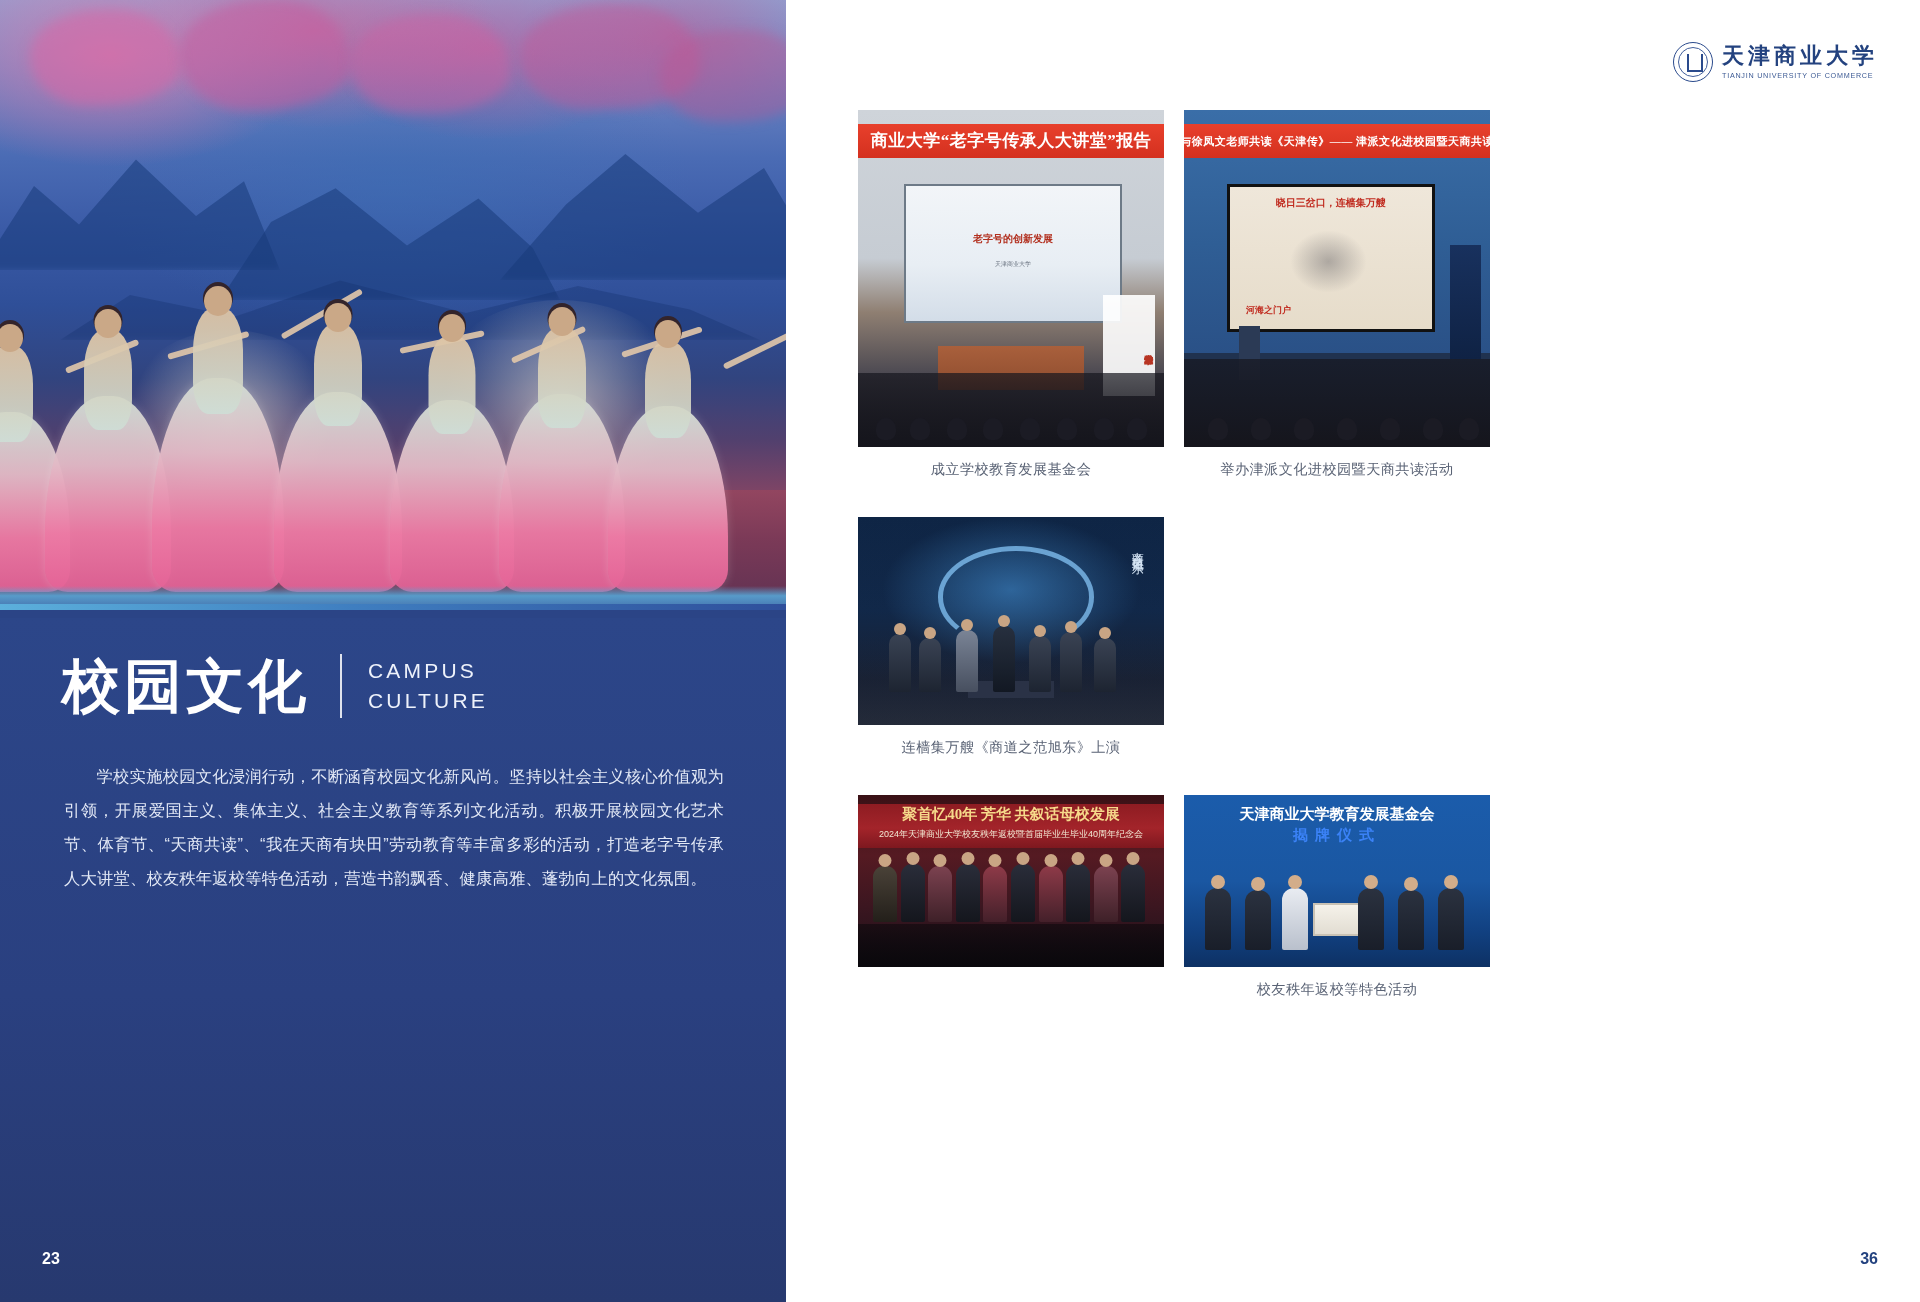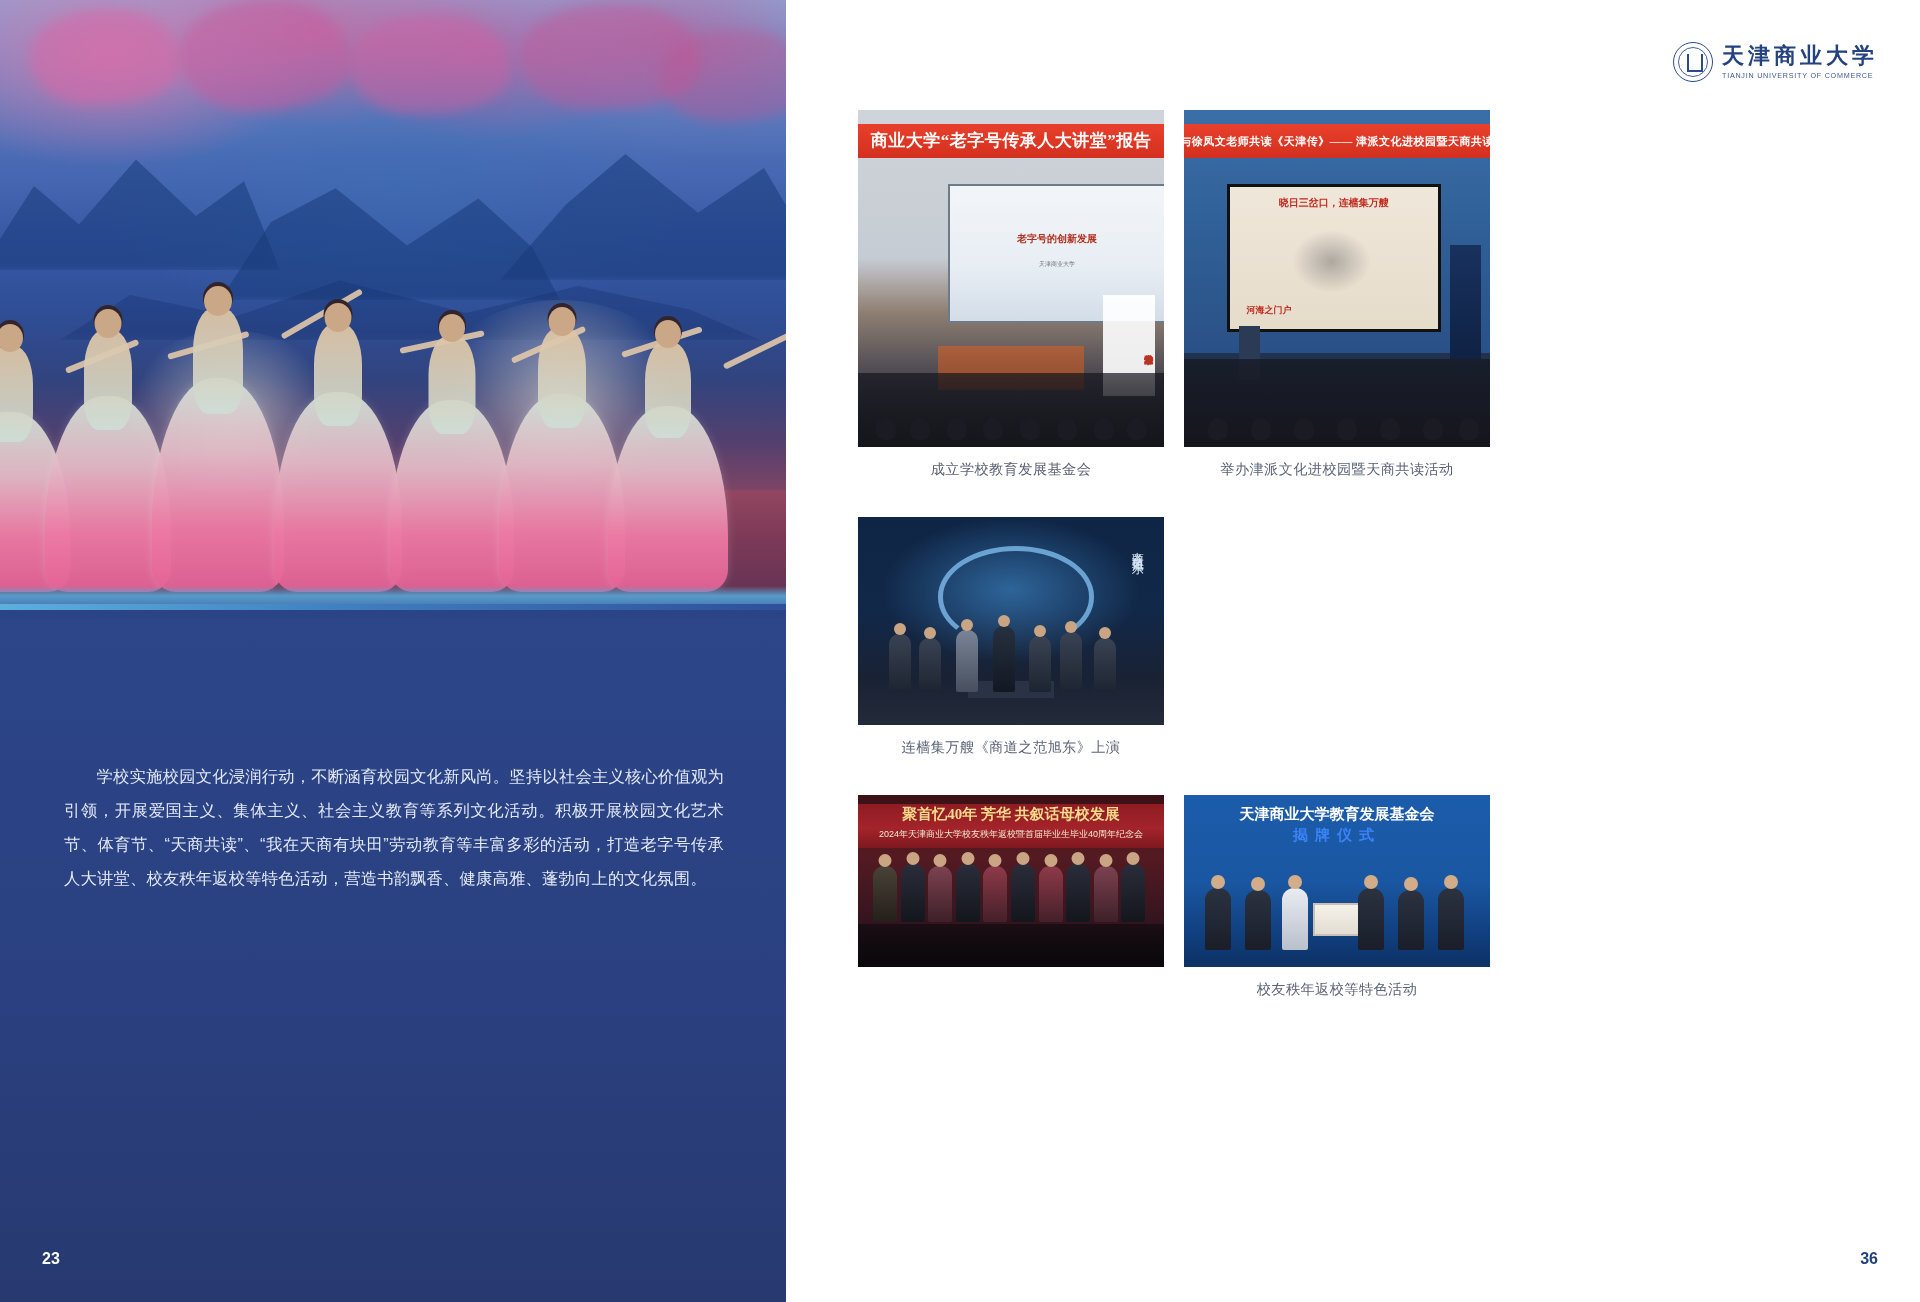--- a/index.html
+++ b/index.html
@@ -278,21 +278,20 @@
     white-space: nowrap;
     overflow: hidden;
     font-family: "Liberation Serif", "DejaVu Serif", serif;
   }
   .screen {
     position: absolute;
     left: 15%; top: 22%;
     width: 70%; height: 40%;
     background: linear-gradient(180deg, #f2f5f8 0%, #e8eef4 58%, #d3dde8 100%);
     border: 2px solid #6d7a87;
-    margin-left: 44px;
   }
   .screen .slide-title {
     position: absolute;
     left: 0; right: 0; top: 34%;
     text-align: center;
     color: #b2301f;
     font-size: 10px;
     font-weight: bold;
   }
   .screen .slide-sub {
@@ -341,21 +340,20 @@
   .blue-wall {
     position: absolute; left: 0; top: 0; right: 0; height: 72%;
     background: linear-gradient(180deg, #3a6ea8 0%, #2f5e95 55%, #2a5187 100%);
   }
   .ink-screen {
     position: absolute;
     left: 14%; top: 22%;
     width: 66%; height: 42%;
     background: linear-gradient(180deg, #efe7da 0%, #e6dcca 100%);
     border: 3px solid #111;
-    padding-left: 6px;
   }
   .ink-screen .ink-title {
     position: absolute; left: 0; right: 0; top: 6%;
     text-align: center;
     color: #c02a1e;
     font-size: 10px;
     font-weight: bold;
     font-family: "Liberation Serif", "DejaVu Serif", serif;
   }
   .ink-screen .ink-sub {
@@ -652,20 +650,28 @@
         <div class="torso" style="width:46px; height:96px; bottom:154px;"></div>
         <div class="head" style="width:26px; height:28px; bottom:244px;"></div>
         <div class="arm" style="width:76px; left:56px; bottom:222px; transform:rotate(-26deg);"></div>
       </div>
 
       <div id="hero-fade"></div>
       <div id="hero-band"></div>
     </div>
 
     <div id="left-body">
+      <div id="title-row">
+        <div id="title-cn">校园文化</div>
+        <div id="title-sep"></div>
+        <div id="title-en">
+          <div>CAMPUS</div>
+          <div>CULTURE</div>
+        </div>
+      </div>
       <p id="left-paragraph">学校实施校园文化浸润行动，不断涵育校园文化新风尚。坚持以社会主义核心价值观为引领，开展爱国主义、集体主义、社会主义教育等系列文化活动。积极开展校园文化艺术节、体育节、“天商共读”、“我在天商有块田”劳动教育等丰富多彩的活动，打造老字号传承人大讲堂、校友秩年返校等特色活动，营造书韵飘香、健康高雅、蓬勃向上的文化氛围。</p>
       <div id="page-num-left">23</div>
     </div>
   </div>
 
   <div id="right-page">
 
     <div id="logo-block">
       <div id="logo-seal"></div>
       <div id="logo-text-wrap">

